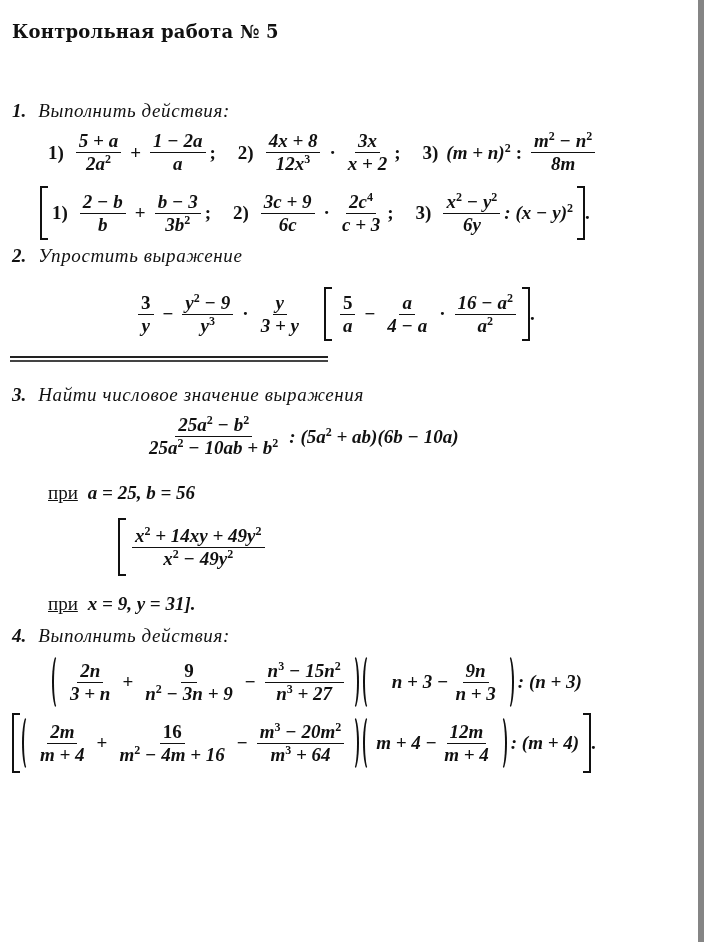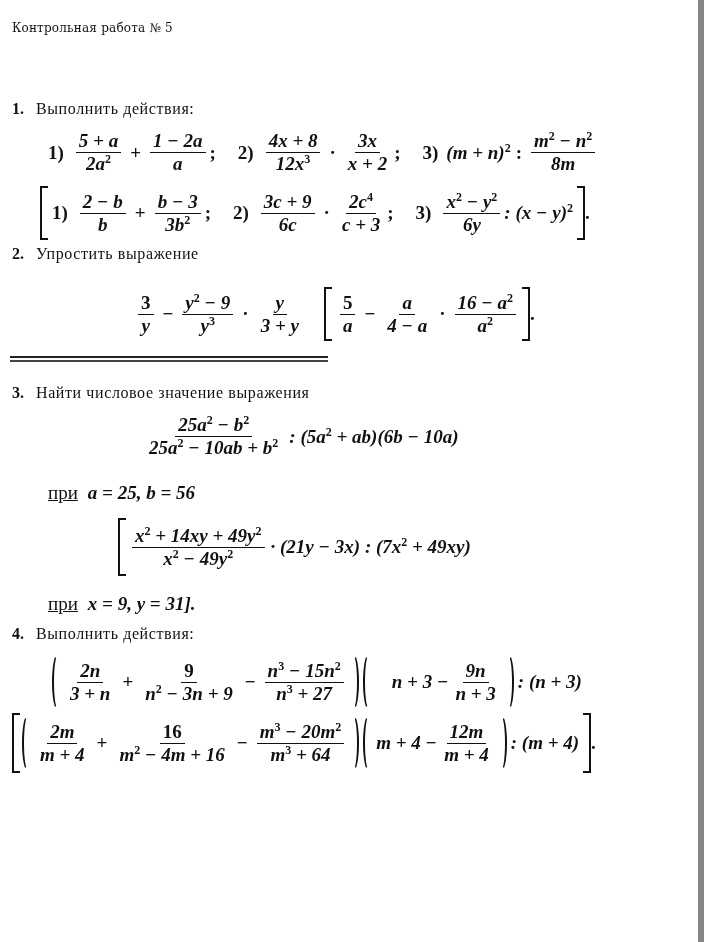--- a/index.html
+++ b/index.html
@@ -1,21 +1,21 @@
 <!DOCTYPE html>
 <html><head>
 <meta charset="utf-8">
 <style>
   html, body { margin:0; padding:0; }
   body { width:704px; height:942px; background:#ffffff; position:relative; overflow:hidden;
          font-family:"DejaVu Serif","Liberation Serif",serif; color:#111; }
   .sidebar { position:absolute; top:0; right:0; width:6px; height:942px; background:#858585; }
   .abs { position:absolute; white-space:nowrap; }
-  .title { font-weight:normal; font-size:12px; font-family:"DejaVu Serif",serif; letter-spacing:0.2px; }
-  .sec { font-size:16px; font-family:"Liberation Serif",serif; }
+  .title { font-weight:bold; font-size:18px; font-family:"DejaVu Serif",serif; letter-spacing:0.2px; }
+  .sec { font-size:19px; font-family:"Liberation Serif",serif;font-style:italic; }
   .sec .num { font-weight:bold; margin-right:12px; }
   .sec .txt { letter-spacing:0.6px; }
   .m { font-family:"Liberation Serif",serif; font-weight:bold; font-size:19px; display:inline-flex; align-items:center; }
   .m i { font-style:italic; }
   .frac { display:inline-flex; flex-direction:column; align-items:center; vertical-align:middle; margin:0 4px; }
   .frac > span { display:block; padding:0 3px; line-height:22px; text-align:center; }
   .frac > span:first-child { border-bottom:1.6px solid #111; }
   sup { font-size:12px; vertical-align:super; line-height:0; }
   .op { margin:0 5px; }
   .lbl { margin-right:8px; }
@@ -166,21 +166,20 @@
   <span class="plain" style="margin-right:10px;">при</span>
     <i>a = 25, b = 56</i>
 </div>
 
 <div class="abs m" style="left:118px;top:518px;">
   <span class="br l" style="height:54px;border-right:none;margin-right:2px;"></span>
   <span class="frac">
       <span><i>x</i><sup>2</sup><i> + 14xy + 49y</i><sup>2</sup></span>
       <span><i>x</i><sup>2</sup><i> − 49y</i><sup>2</sup></span>
     </span>
-  <span style="margin-left:2px;"><i>· (21y − 3x) : (7x</i><sup>2</sup><i> + 49xy)</i></span>
 </div>
 
 <div class="abs m" style="left:48px;top:593px;">
   <span class="plain" style="margin-right:10px;">при</span>
     <i>x = 9, y = 31].</i>
 </div>
 
 <div class="abs sec" style="left:12px;top:625px;">
   <span class="num">4.</span><span class="txt">Выполнить действия:</span>
 </div>

